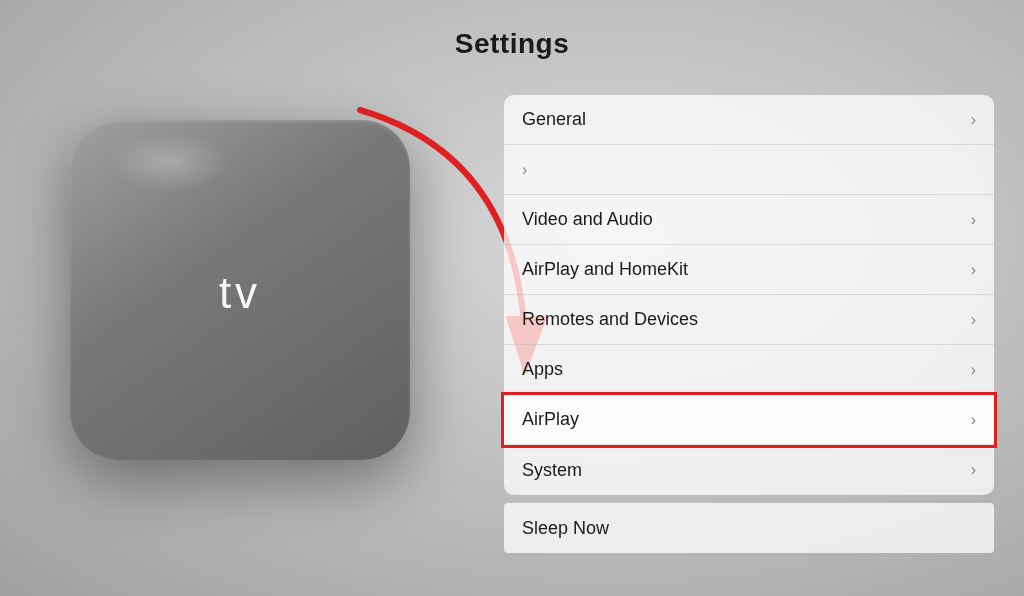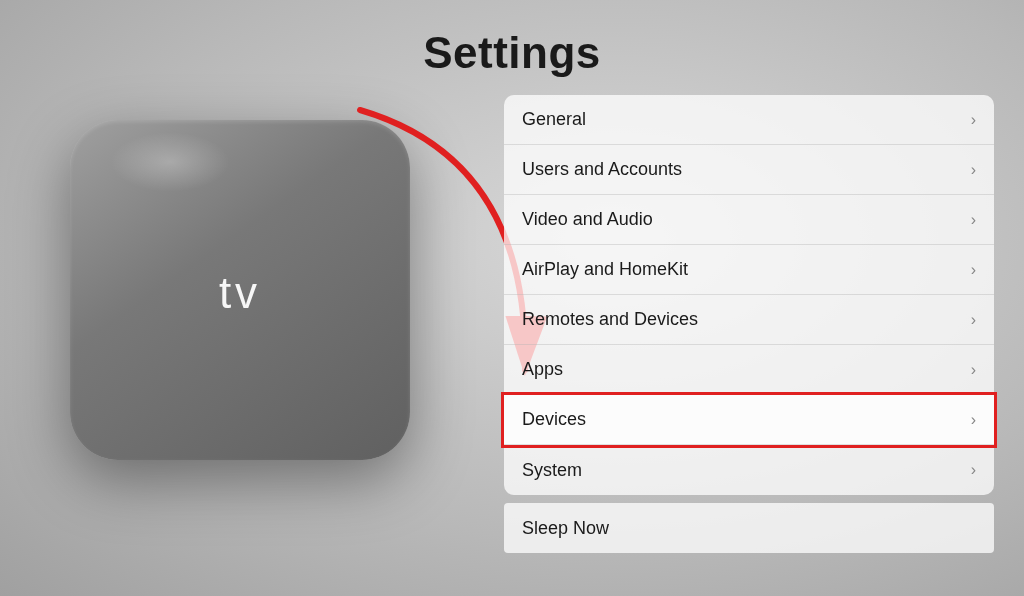--- a/index.html
+++ b/index.html
@@ -18,21 +18,21 @@
       inset: 0;
       background: radial-gradient(ellipse at 60% 40%, #d8d8d8 0%, #b8b8b8 60%, #a0a0a0 100%);
     }
 
     .page-title {
       position: absolute;
       top: 28px;
       left: 0;
       right: 0;
       text-align: center;
-      font-size: 44px;
+      font-size: 28px;
       font-weight: 600;
       color: #1a1a1a;
       letter-spacing: 0.5px;
     }
 
     
     .apple-tv-box {
       position: absolute;
       left: 70px;
       top: 120px;
@@ -164,41 +164,40 @@
 </svg>
 
 <div class="menu-container">
 
   <div>
     <div class="menu-item">
       <span class="menu-item-label">General</span>
       <span class="menu-chevron">›</span>
     </div>
     <div class="menu-item">
-      <span class="menu-item-label">Users and Accounts</span>
       <span class="menu-chevron">›</span>
     </div>
     <div class="menu-item">
       <span class="menu-item-label">Video and Audio</span>
       <span class="menu-chevron">›</span>
     </div>
     <div class="menu-item">
       <span class="menu-item-label">AirPlay and HomeKit</span>
       <span class="menu-chevron">›</span>
     </div>
     <div class="menu-item">
       <span class="menu-item-label">Remotes and Devices</span>
       <span class="menu-chevron">›</span>
     </div>
     <div class="menu-item">
       <span class="menu-item-label">Apps</span>
       <span class="menu-chevron">›</span>
     </div>
     <div class="menu-item highlighted">
-      <span class="menu-item-label">Devices</span>
+      <span class="menu-item-label">AirPlay</span>
       <span class="menu-chevron">›</span>
     </div>
     <div class="menu-item last-group">
       <span class="menu-item-label">System</span>
       <span class="menu-chevron">›</span>
     </div>
   </div>
 
   <div class="menu-group-gap"></div>
 

